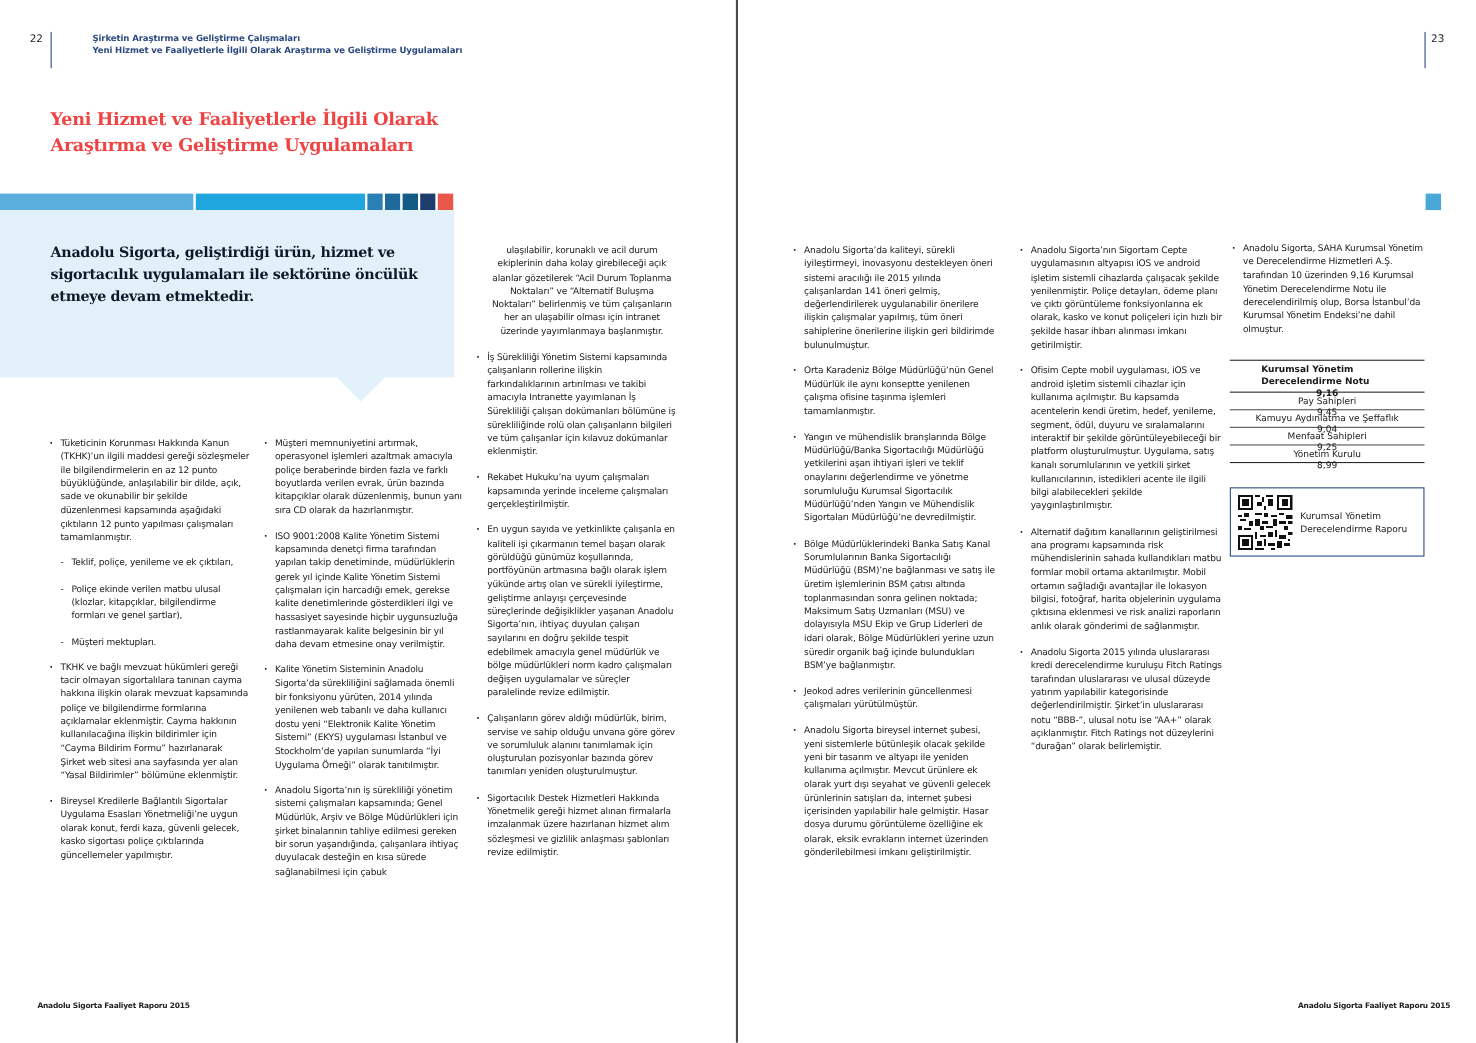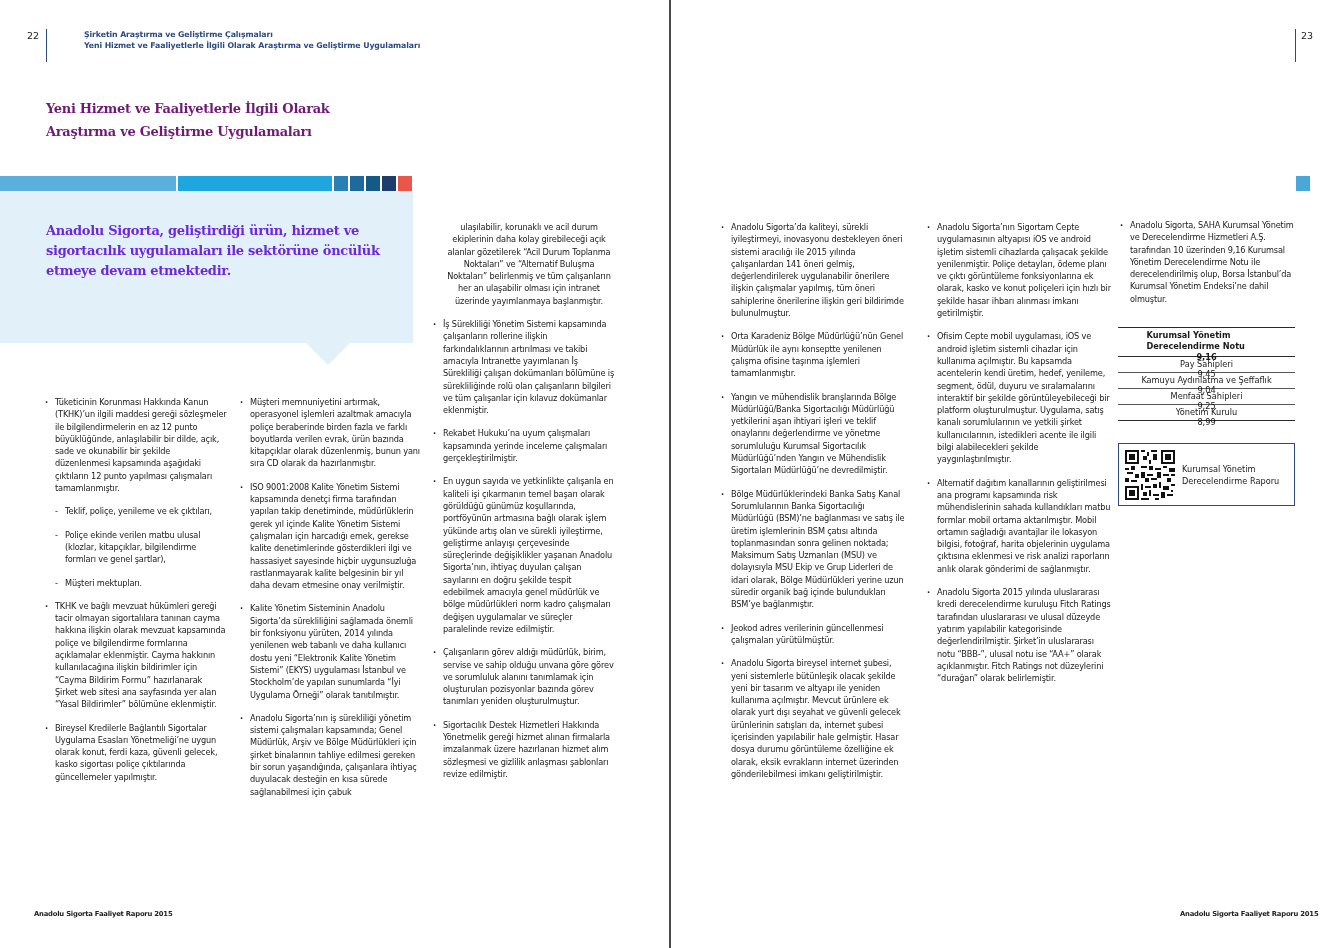--- a/index.html
+++ b/index.html
@@ -12,30 +12,30 @@
     .spine { position: absolute; left: 669px; top: 0; width: 2px; height: 948px; background: #4a4a4a; }
 
     
     .page-num-left { position: absolute; left: 27px; top: 30px; font-size: 9.5px; color: #222; }
     .header-rule { position: absolute; width: 1px; background: #2c4a80; }
     .header-rule.left { left: 46px; top: 29px; height: 33px; }
     .header-crumbs { position: absolute; left: 52px; top: 29px; font-size: 7.8px; color: #2c4a80; line-height: 11px; font-weight: bold; letter-spacing: -0.1px; margin-left: 32px; }
     .header-crumbs .sub { font-weight: bold; }
 
     
-    .page-title { position: absolute; left: 46px; top: 97px; font-family: "DejaVu Serif", serif; font-size: 13px; color: #701a75; line-height: 23px; letter-spacing: -0.3px; }
+    .page-title { position: absolute; left: 46px; top: 97px; font-family: "DejaVu Serif", serif; font-size: 16px; color: #ef4444; line-height: 23px; letter-spacing: -0.3px; }
 
     
     .color-bar { position: absolute; left: 0; top: 176px; height: 15px; display: flex; }
     .color-bar span { height: 15px; display: block; }
 
     
     .callout { position: absolute; left: 0; top: 191px; width: 413px; height: 152px; background: #e2f1f9; }
     .callout-arrow { position: absolute; left: 306px; top: 343px; width: 0; height: 0; border-left: 22px solid transparent; border-right: 22px solid transparent; border-top: 22px solid #e2f1f9; }
-    .callout-text { position: absolute; left: 46px; top: 30px; width: 340px; font-family: "DejaVu Serif", serif; font-size: 13px; font-weight: bold; line-height: 20px; color: #6d28d9; letter-spacing: -0.3px; }
+    .callout-text { position: absolute; left: 46px; top: 30px; width: 340px; font-family: "DejaVu Serif", serif; font-size: 13px; font-weight: bold; line-height: 20px; color: #0f172a; letter-spacing: -0.3px; }
 
     
     .col { position: absolute; font-size: 8.2px; line-height: 12.3px; color: #1a1a1a; letter-spacing: -0.15px; }
     .col ul { list-style: none; }
     .col li.bullet { position: relative; padding-left: 10px; margin-bottom: 11px; }
     .col li.bullet::before { content: "\00B7"; position: absolute; left: 0; top: 0; font-weight: bold; }
     .col li.dash { position: relative; padding-left: 20px; margin-bottom: 11px; }
     .col li.dash::before { content: "-"; position: absolute; left: 10px; top: 0; }
     .col li.cont { padding-left: 10px; margin-bottom: 11px; text-align: center; }
 

